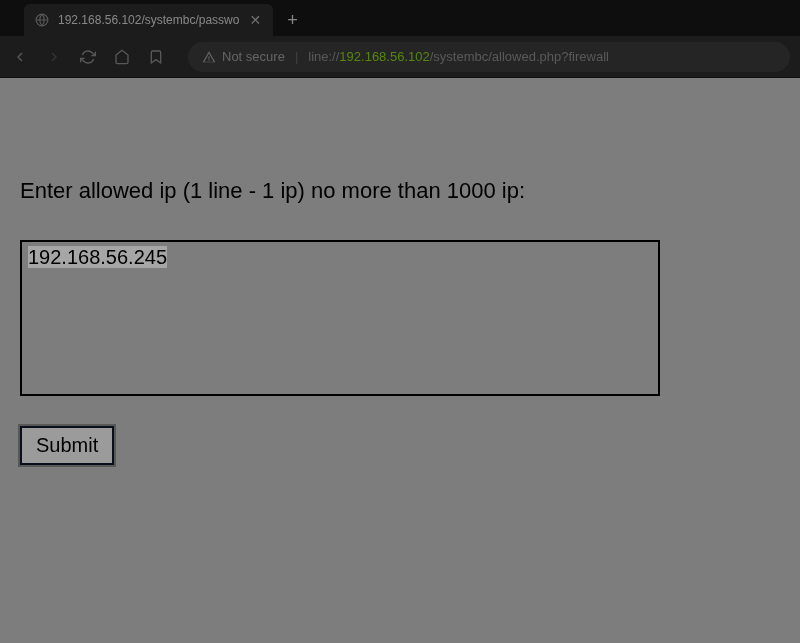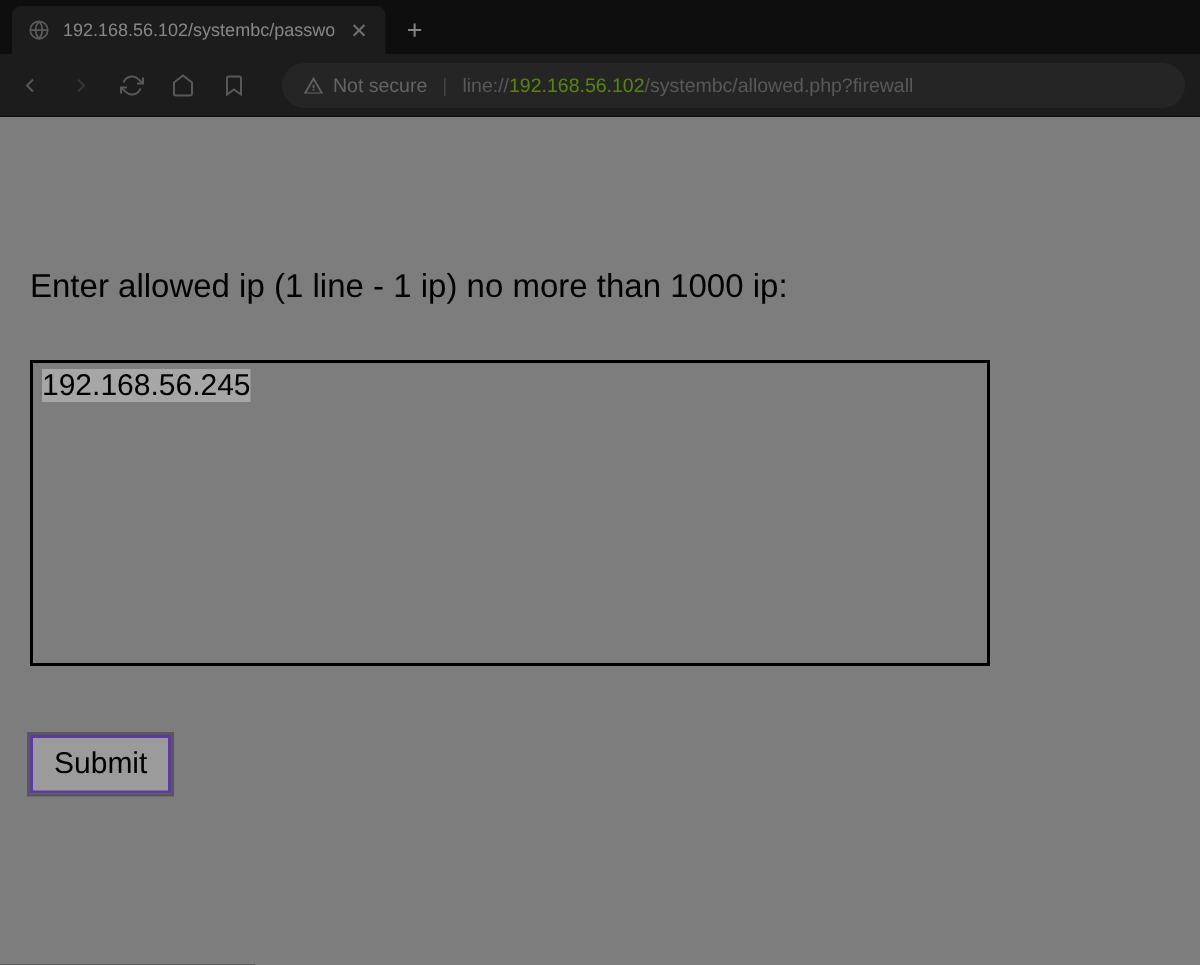--- a/index.html
+++ b/index.html
@@ -23,21 +23,21 @@
       bottom: 0;
       background: rgba(0,0,0,0.35);
       pointer-events: none;
       z-index: 100;
     }
     .tab-bar {
       background: #161616;
       height: 36px;
       display: flex;
       align-items: center;
-      padding-left: 8px;
+      padding-left: 24px;
     }
     .tab {
       background: #2b2b2b;
       height: 32px;
       display: flex;
       align-items: center;
       padding: 0 10px;
       border-radius: 6px 6px 0 0;
       color: #cccccc;
       font-size: 12px;
@@ -131,44 +131,44 @@
       padding-top: 100px;
     }
     .heading {
       font-size: 22px;
       font-weight: normal;
       color: #000;
       margin-bottom: 36px;
     }
     .textarea-field {
       width: 640px;
-      height: 204px;
+      height: 156px;
       border: 2px solid #000;
       background: #c0c0c0;
       font-size: 20px;
       font-family: Arial, sans-serif;
       padding: 4px 6px;
       color: #000;
       resize: both;
       display: block;
     }
     .textarea-field::selection {
       background: #fff;
     }
     .textarea-highlight {
       background: #fff;
       display: inline;
     }
     .submit-btn {
-      margin-top: 46px;
+      margin-top: 30px;
       padding: 6px 14px;
       font-size: 20px;
       font-family: Arial, sans-serif;
       background: #efefef;
-      border: 2px solid #8b5cf6;
+      border: 2px solid #0f172a;
       outline: 2px solid #888;
       cursor: pointer;
       color: #000;
     }
   </style>
 </head>
 <body>
 
 <div class="tab-bar">
   <div class="tab">

